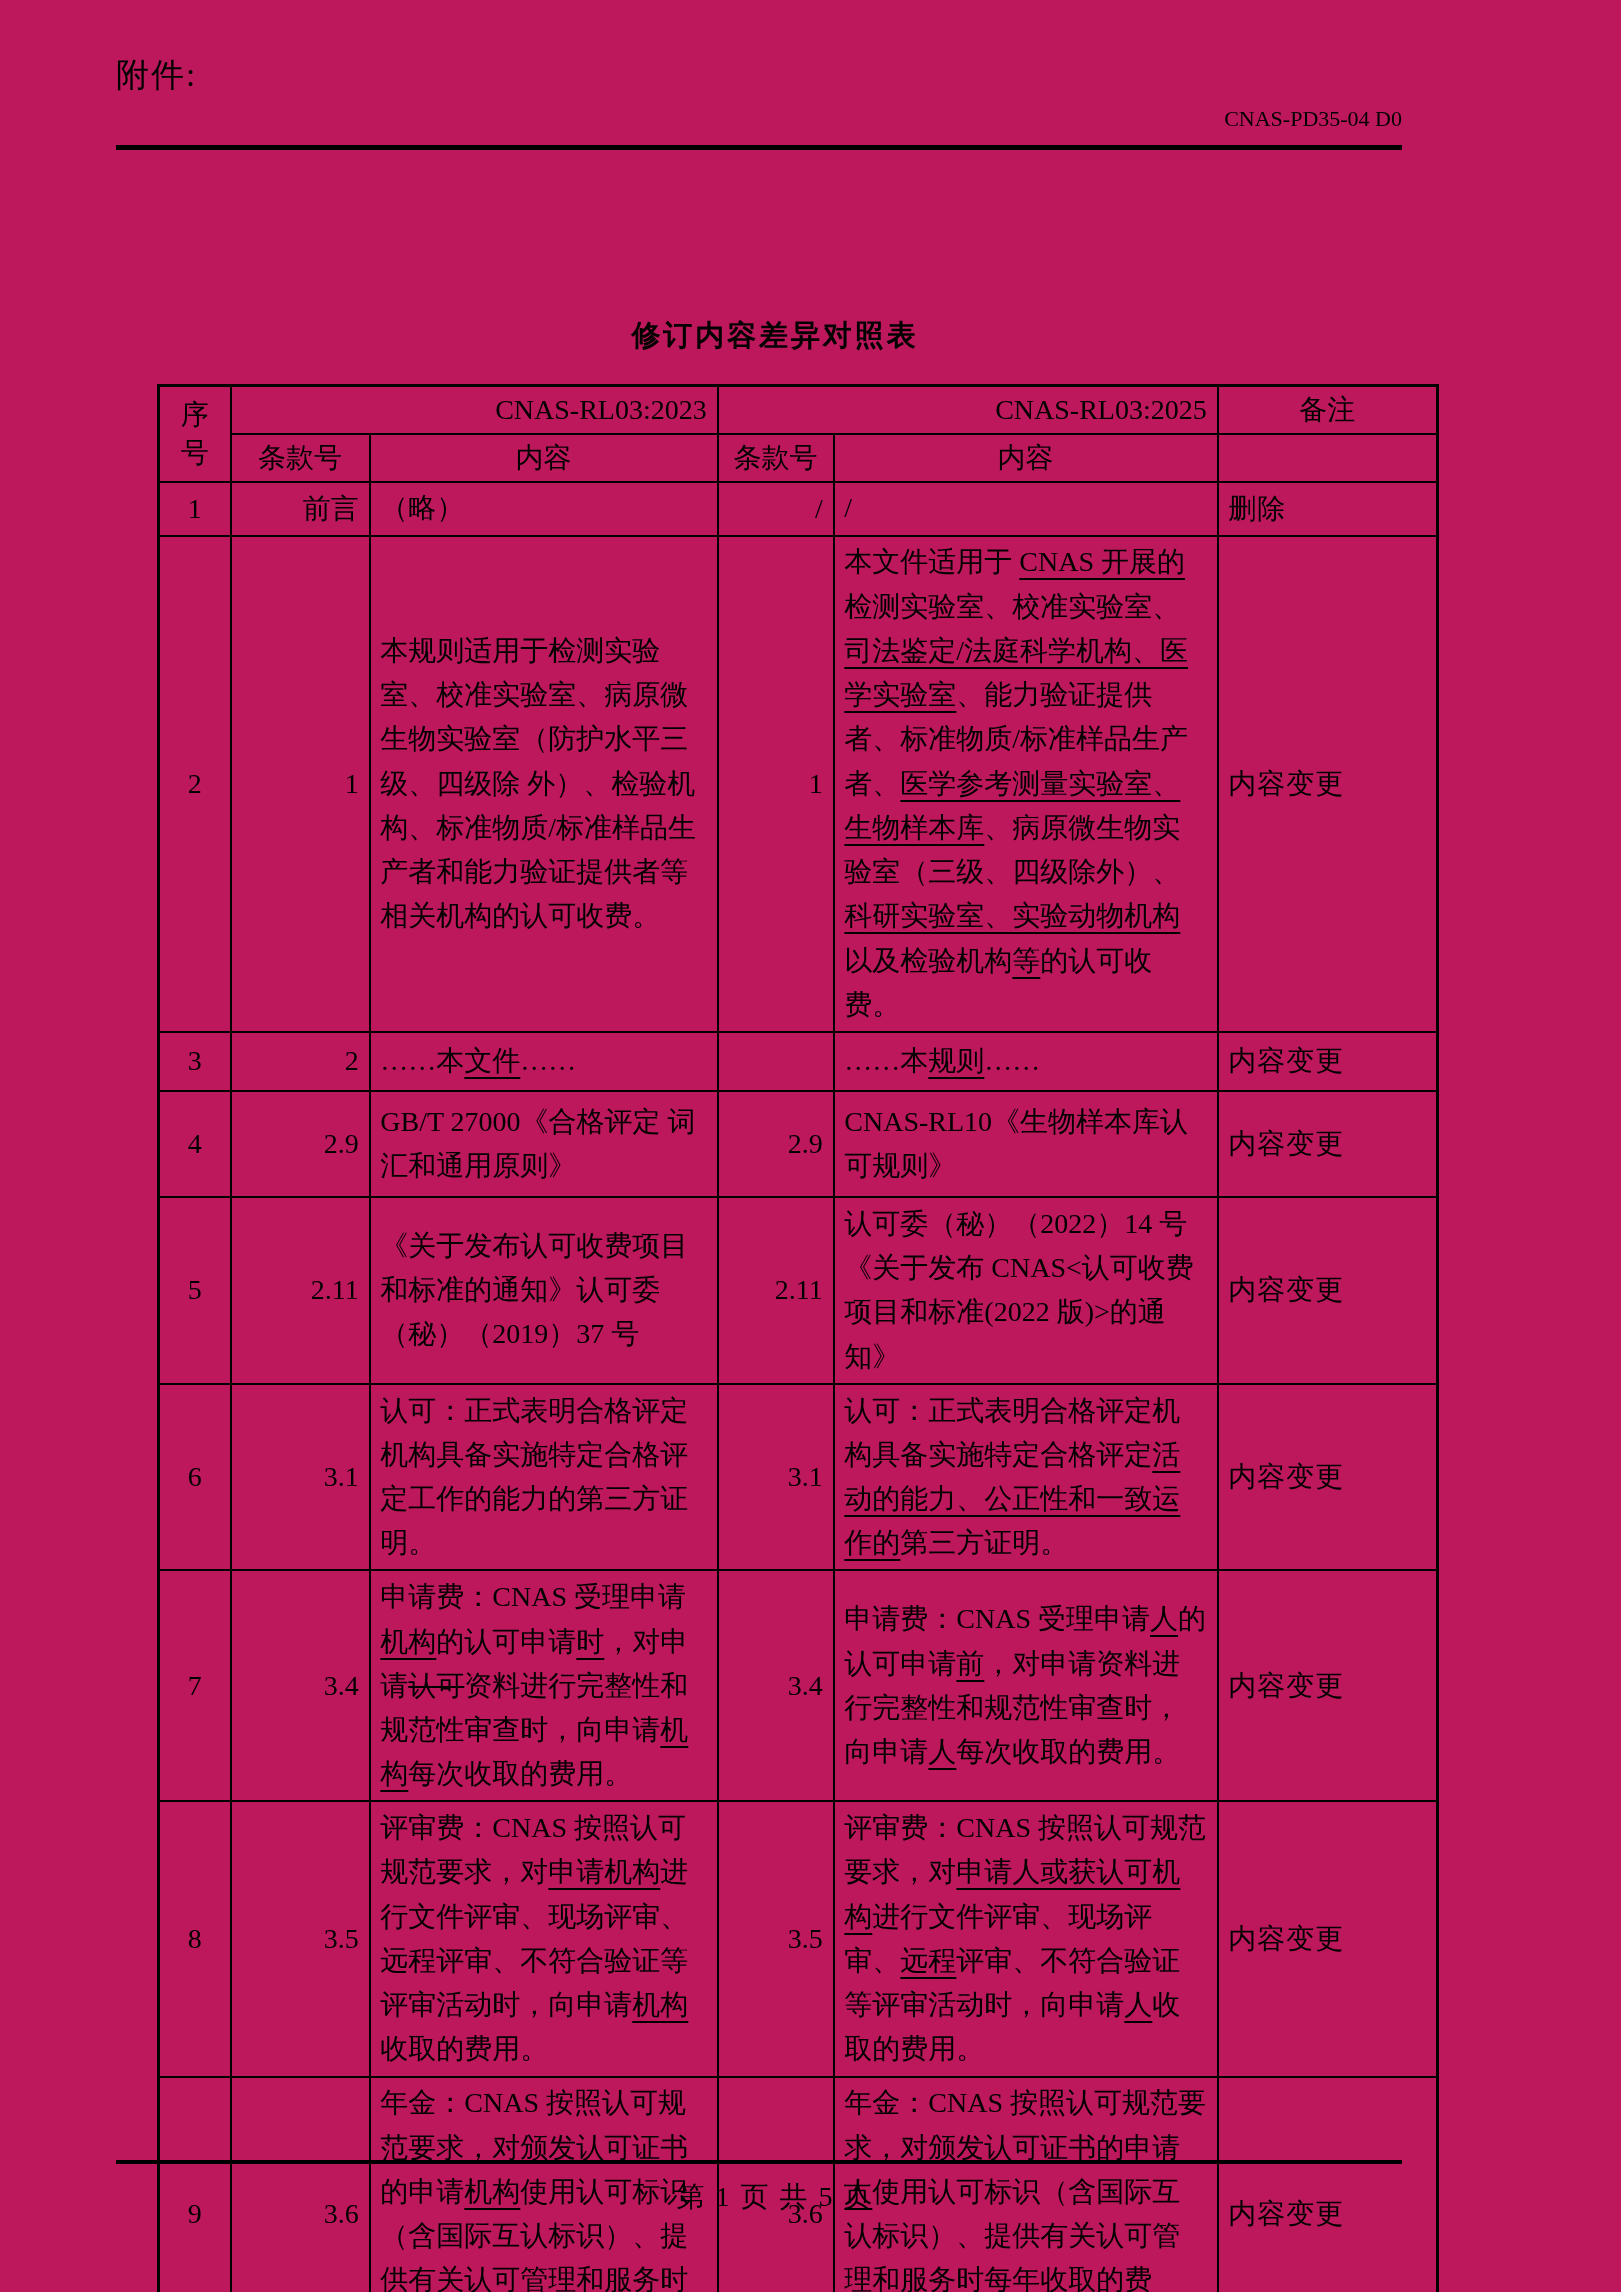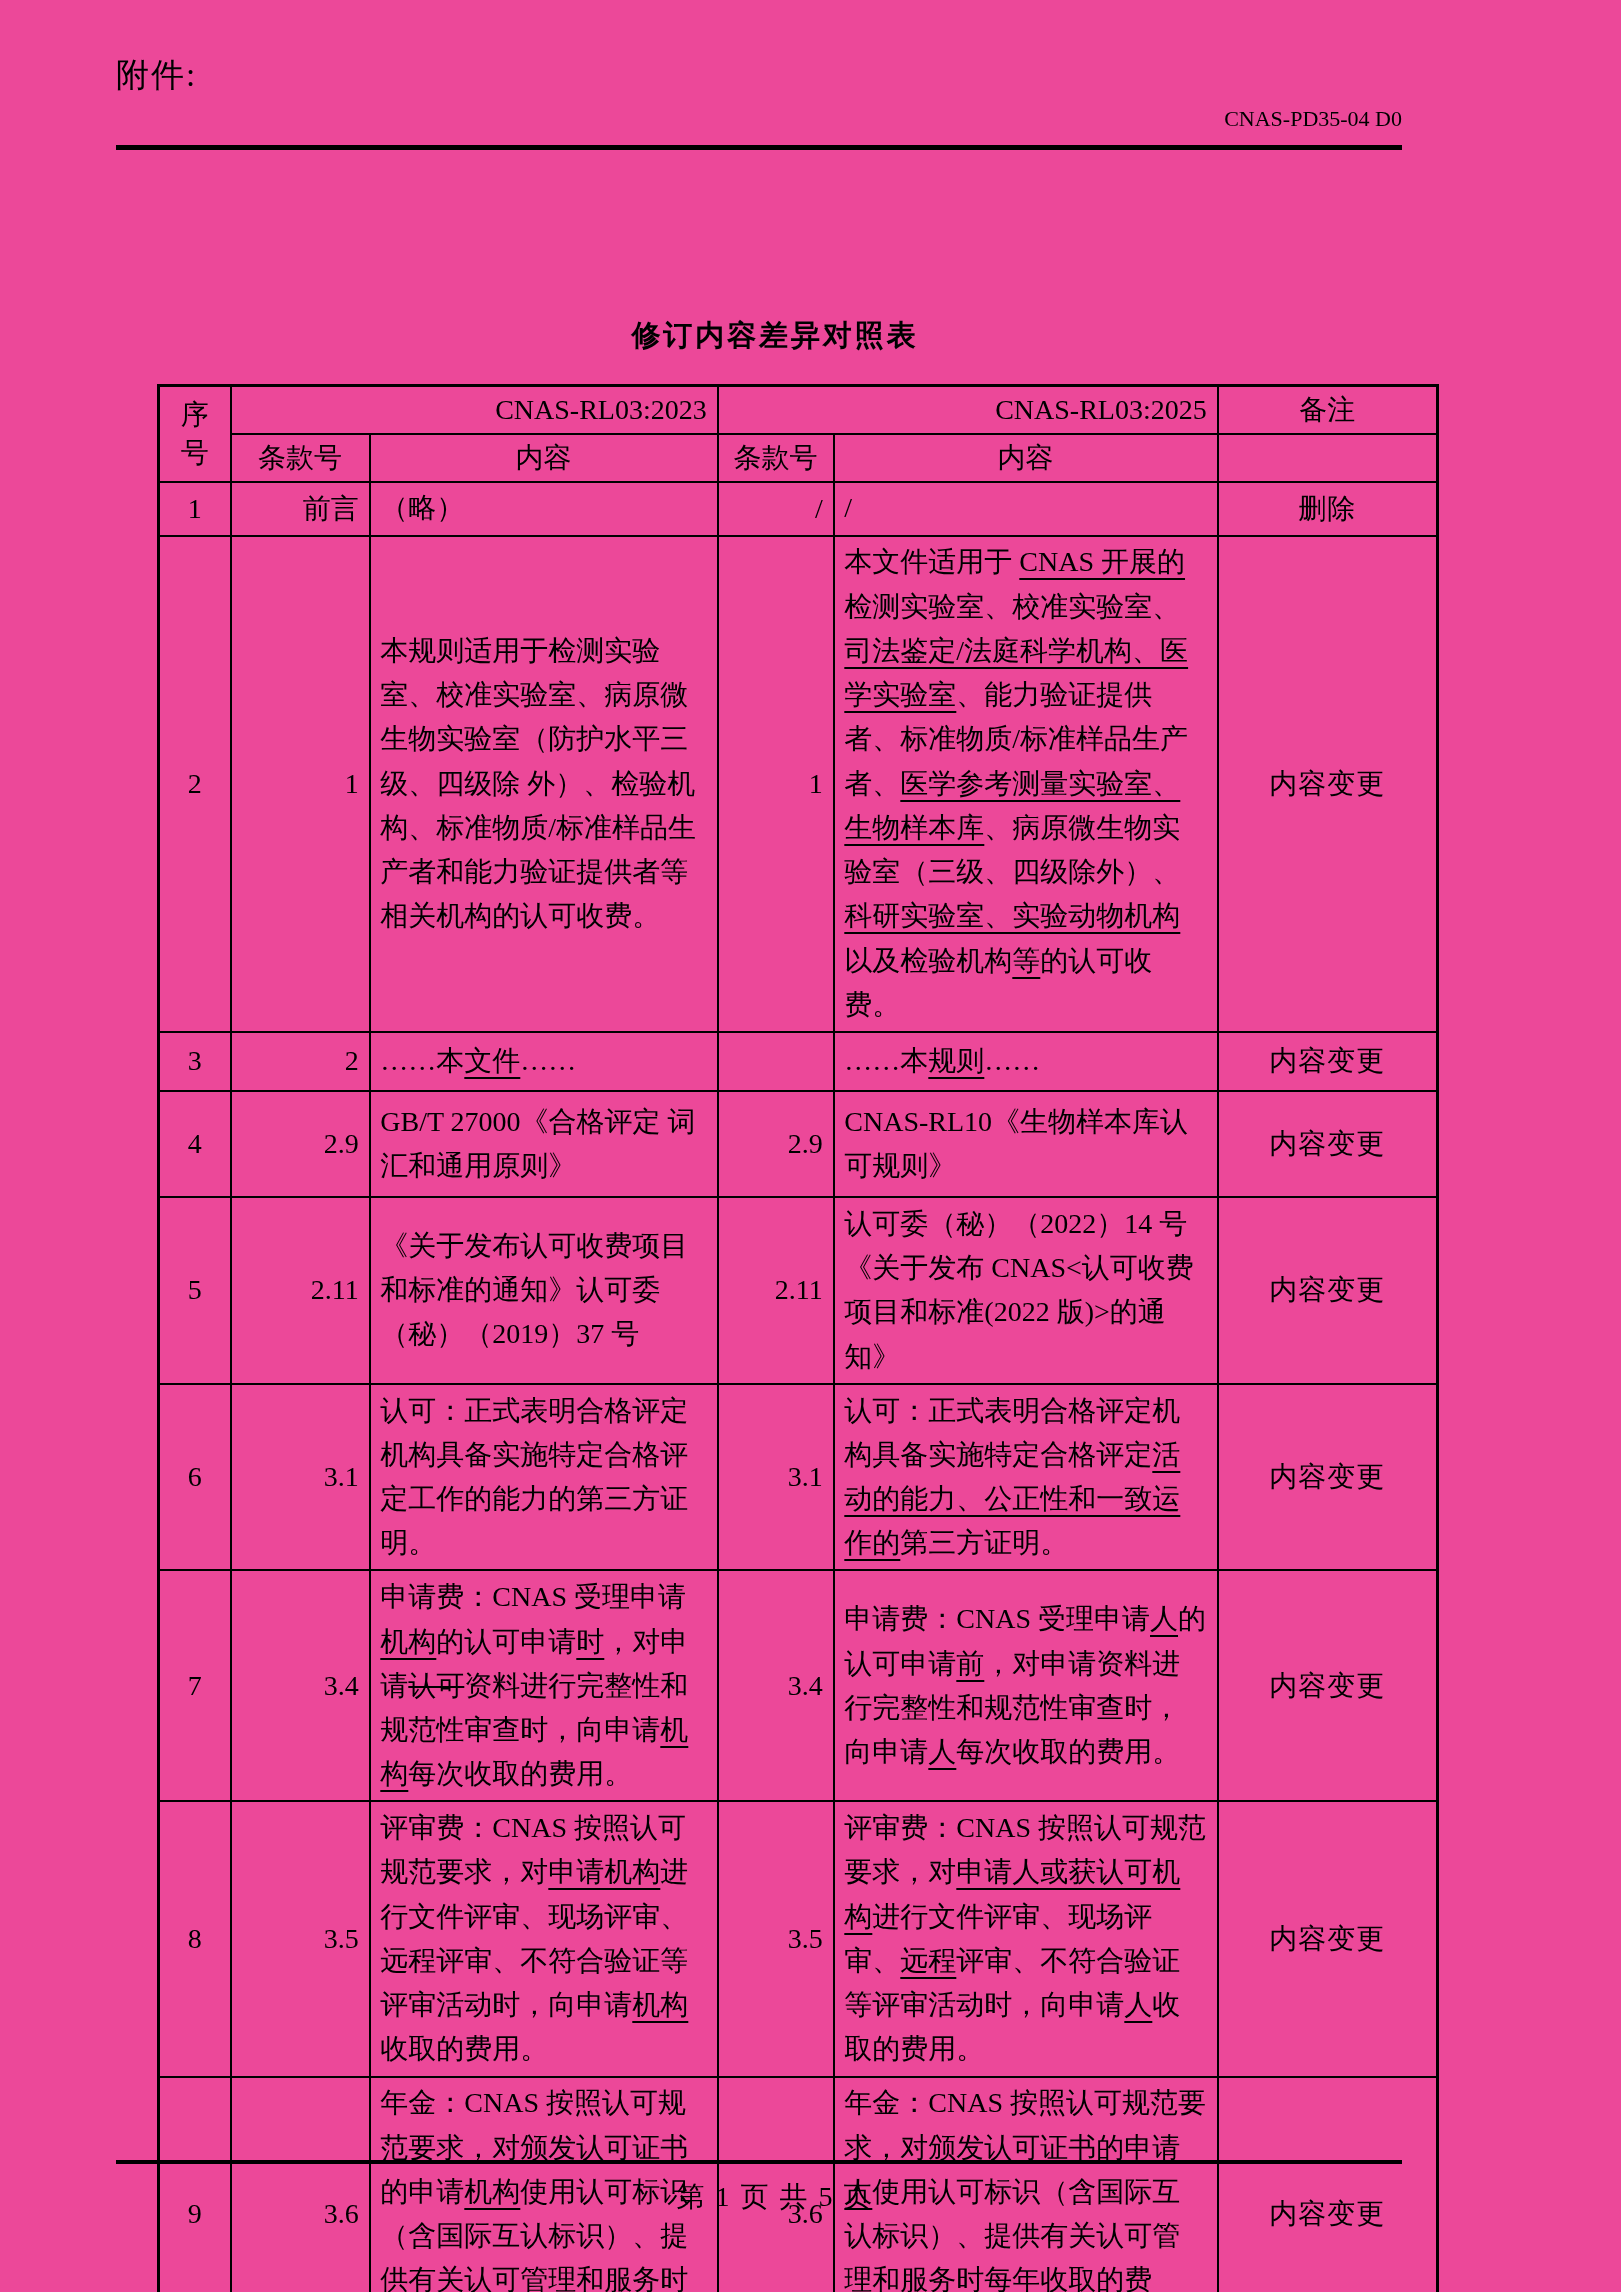--- a/index.html
+++ b/index.html
@@ -1,19 +1,19 @@
 <!DOCTYPE html>
 <html><head>
 <meta charset="utf-8">
 <style>
   html,body{margin:0;padding:0;background:#e8e8e8;}
   .page{
     position:relative;
     width:1621px;height:2293px;
-    background:#ec4899;
+    background:#be185d;
     font-family:"Liberation Serif","DejaVu Serif",serif;
     color:#000;
     overflow:hidden;
   }
   .attachment{
     position:absolute;left:116px;top:53px;
     font-size:33px;letter-spacing:2px;
   }
   .doc-code{
     position:absolute;left:116px;top:106px;width:1286px;
@@ -56,21 +56,21 @@
   .gl{border-left-width:2.9px !important;}
   th.cjk{font-weight:bold;font-size:29px;}
   th.latin{font-size:29px;text-align:right;}
   th.sub{font-size:29px;text-align:center;}
   td.seq{text-align:center;font-size:29px;}
   td.clause{text-align:right;font-size:29px;padding-left:12.7px;}
   td.content{
     text-align:left;font-size:28px;line-height:1.58;
     padding:7.8px 9.8px 7.8px 13.7px;
   }
-  td.remark{text-align:center;font-size:29px;letter-spacing:1px;margin-left:6px;}
+  td.remark{text-align:left;font-size:29px;letter-spacing:1px;margin-left:6px;}
   td.vtop{vertical-align:top;padding-top:9.8px;}
   .u{text-decoration:underline;text-decoration-thickness:2px;text-underline-offset:6.9px;}
   .s{text-decoration:line-through;text-decoration-thickness:2px;}
   
   tr.hA{height:39px;} tr.hB{height:45px;}
   tr.r1{height:43px;}  tr.r2{height:431px;}
   tr.r3{height:59px;}  tr.r4{height:106px;}
   tr.r5{height:172px;} tr.r6{height:160px;}
   tr.r7{height:227px;} tr.r8{height:225px;}
   tr.r9{height:255px;}

